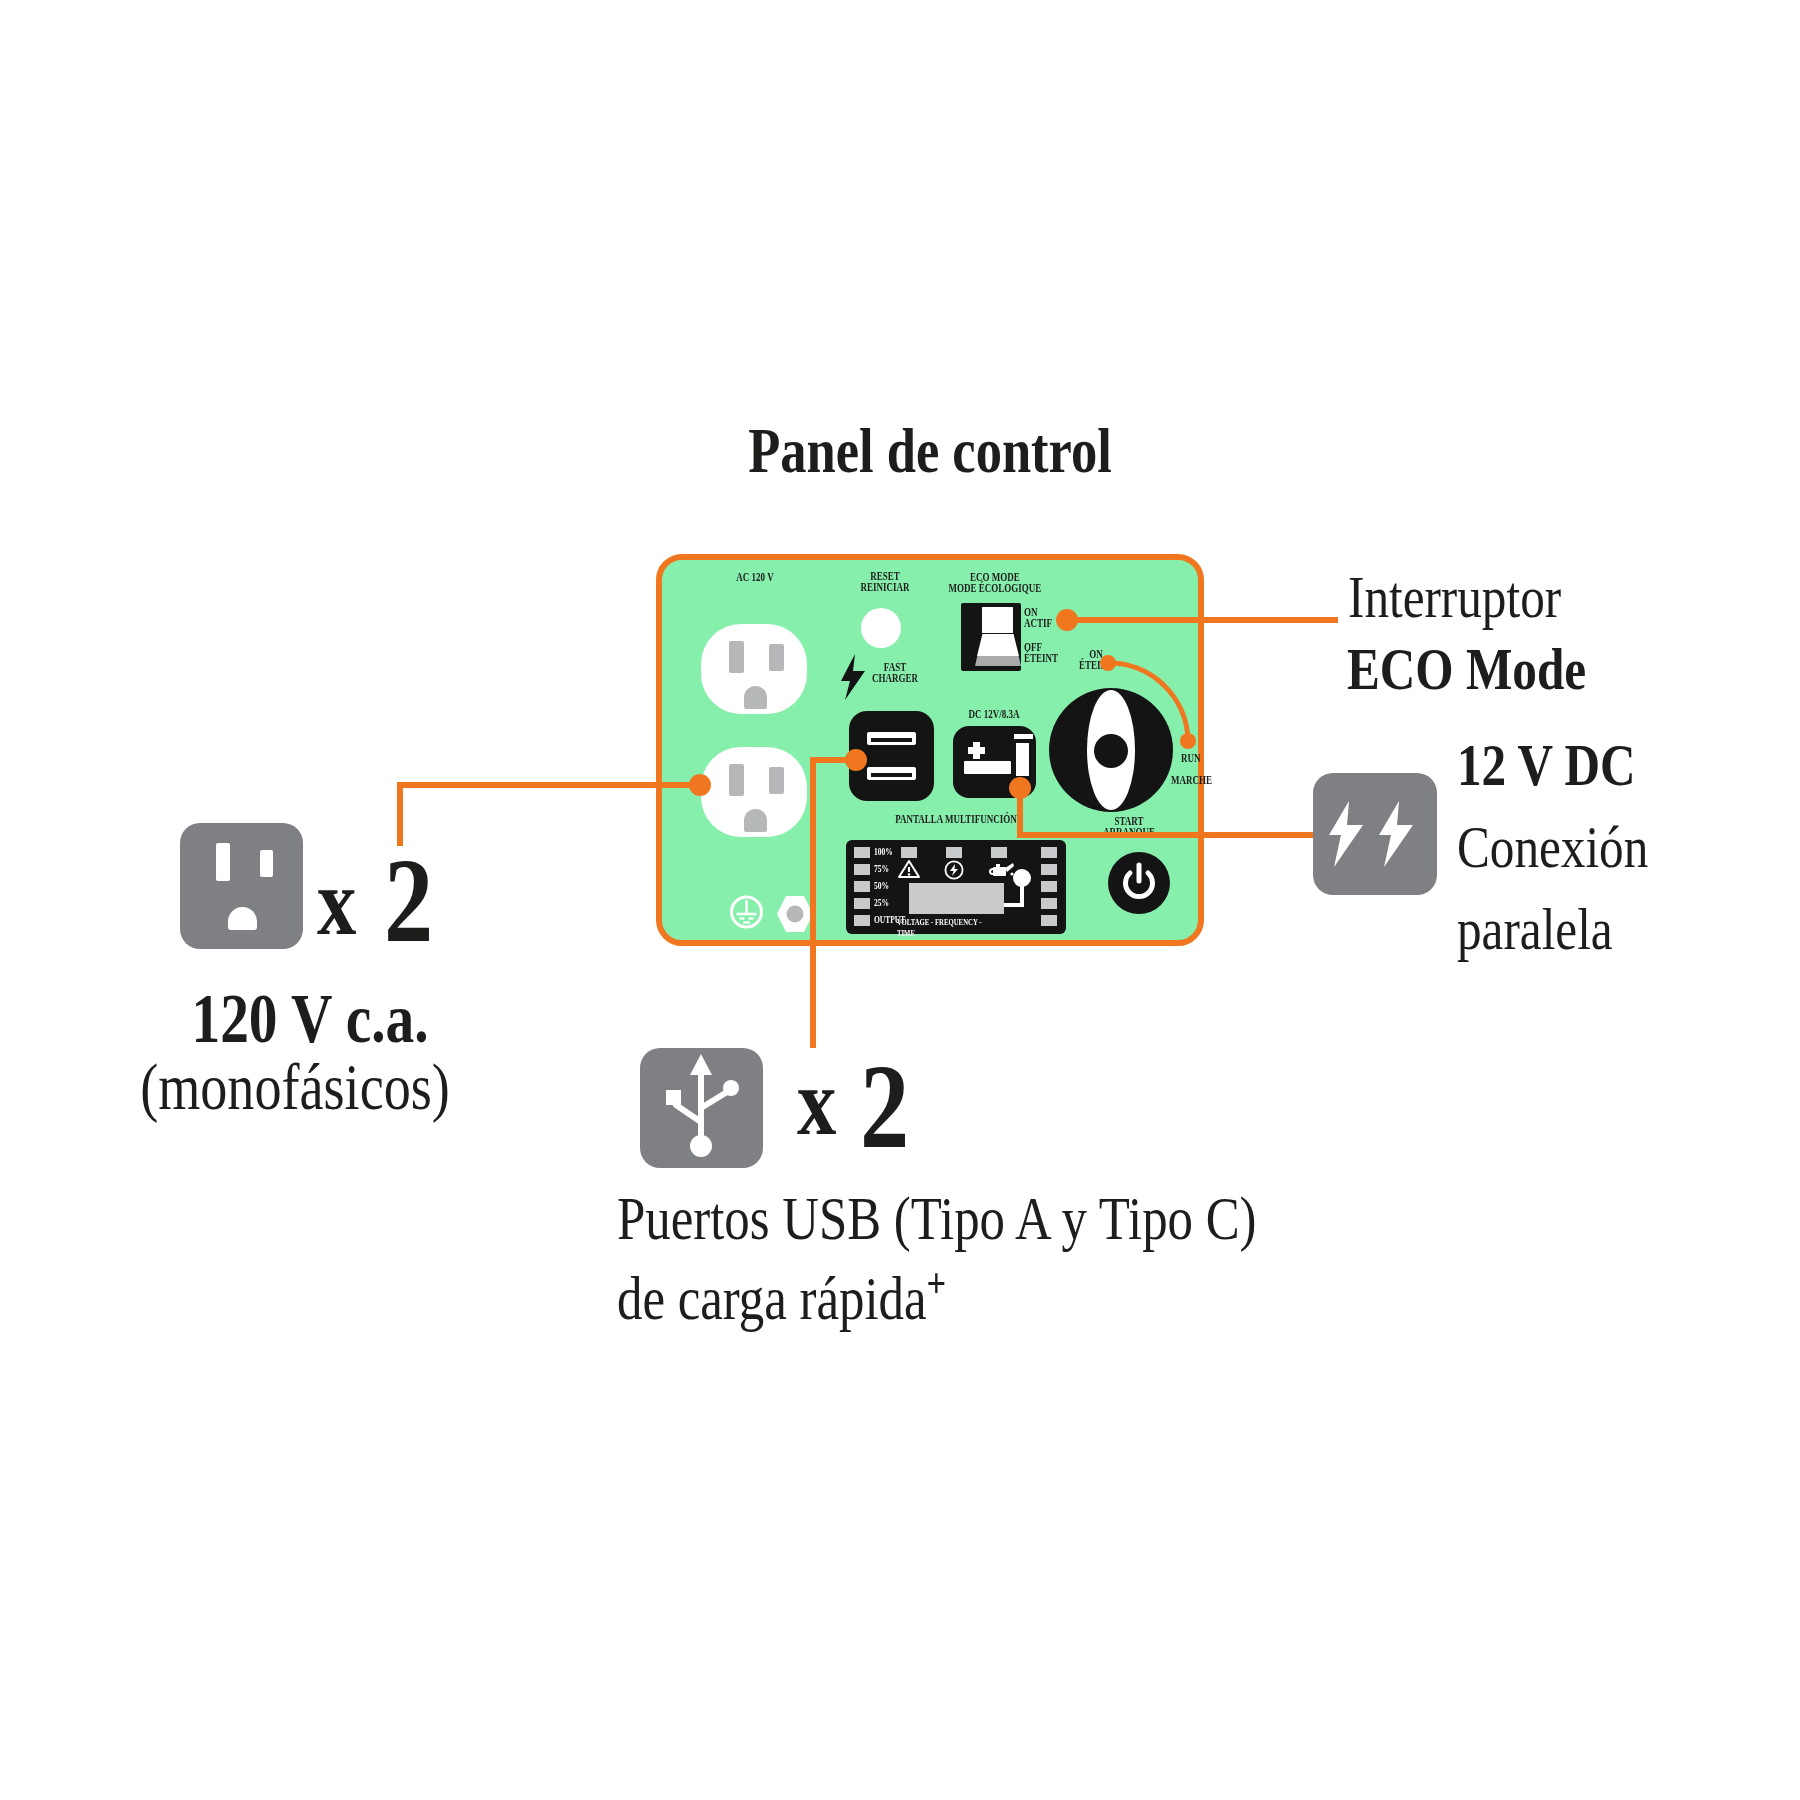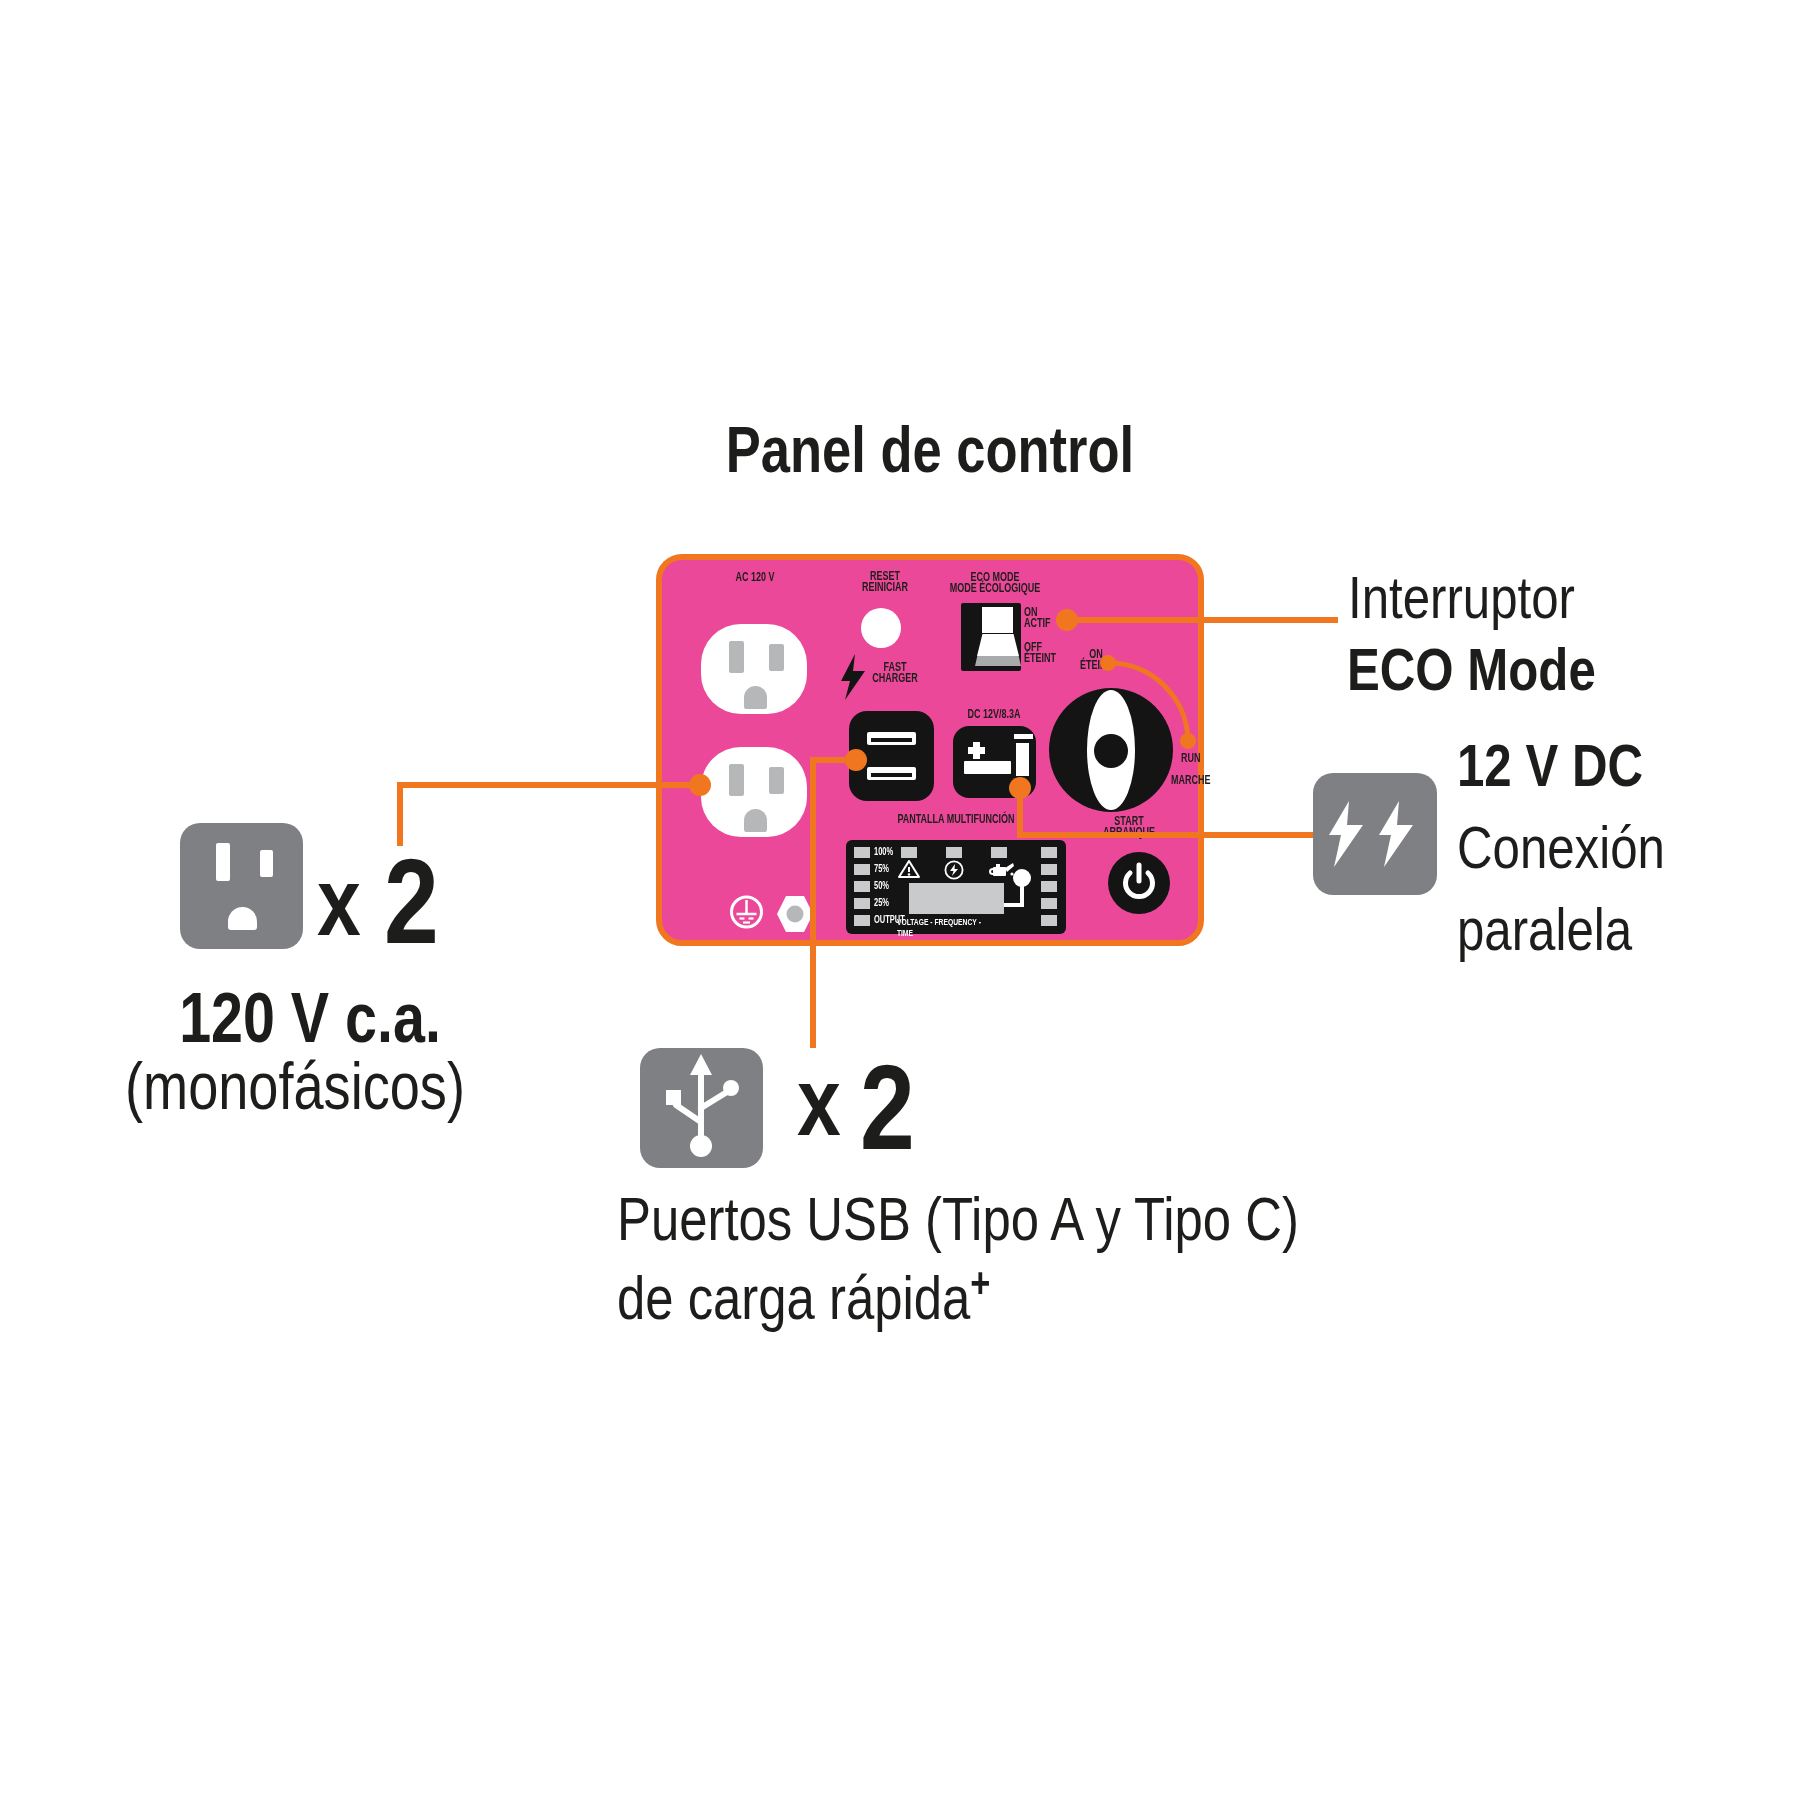--- a/index.html
+++ b/index.html
@@ -1,29 +1,29 @@
 <!DOCTYPE html>
 <html><head>
 <meta charset="utf-8">
 <style>
   html,body{margin:0;padding:0;background:#fff;}
   #stage{position:relative;width:1800px;height:1800px;background:#fff;overflow:hidden;
-         font-family:Liberation Sans, sans-serif;color:#1d1d1b;}
+         font-family:Liberation Serif, serif;color:#1d1d1b;}
   .abs{position:absolute;}
   
   .big{position:absolute;font-size:60px;line-height:1.05;transform:scaleX(0.82);transform-origin:left top;}
   .big.ctr{transform:translateX(-50%) scaleX(0.82);transform-origin:center top;}
   .b{font-weight:bold;}
   
   .plabel{position:absolute;font-weight:bold;font-size:12px;line-height:11px;text-align:center;
           white-space:pre-line;transform:translateX(-50%) scaleX(0.75);transform-origin:center top;}
   .plabel-l{position:absolute;font-weight:bold;font-size:12px;line-height:11px;text-align:left;
           white-space:pre-line;transform:scaleX(0.75);transform-origin:left top;}
   .panel{position:absolute;left:656px;top:554px;width:548px;height:392px;box-sizing:border-box;
-         background:#ec4899;border:6px solid #f0771f;border-radius:26px;}
+         background:#86efac;border:6px solid #f0771f;border-radius:26px;}
   .outlet{position:absolute;width:106px;height:90px;background:#fff;border-radius:40px;}
   .outlet .slotL{position:absolute;left:28px;top:17px;width:15px;height:32px;background:#b6b7b9;border-radius:2px;}
   .outlet .slotR{position:absolute;left:68px;top:20px;width:15px;height:27px;background:#b6b7b9;border-radius:2px;}
   .outlet .arch{position:absolute;left:43px;top:62px;width:23px;height:23px;background:#b6b7b9;
                 border-radius:12px 12px 3px 3px;}
   .blackport{position:absolute;background:#141414;}
   .usbslot{position:absolute;left:18px;width:49px;height:13px;background:#fff;border-radius:2px;}
   .usbslot .bar{position:absolute;left:4px;top:6px;width:41px;height:4px;background:#141414;}
   .display{position:absolute;left:184px;top:280px;width:220px;height:94px;background:#141414;border-radius:6px;}
   .sq{position:absolute;width:16px;height:11px;background:#c9cacb;}

